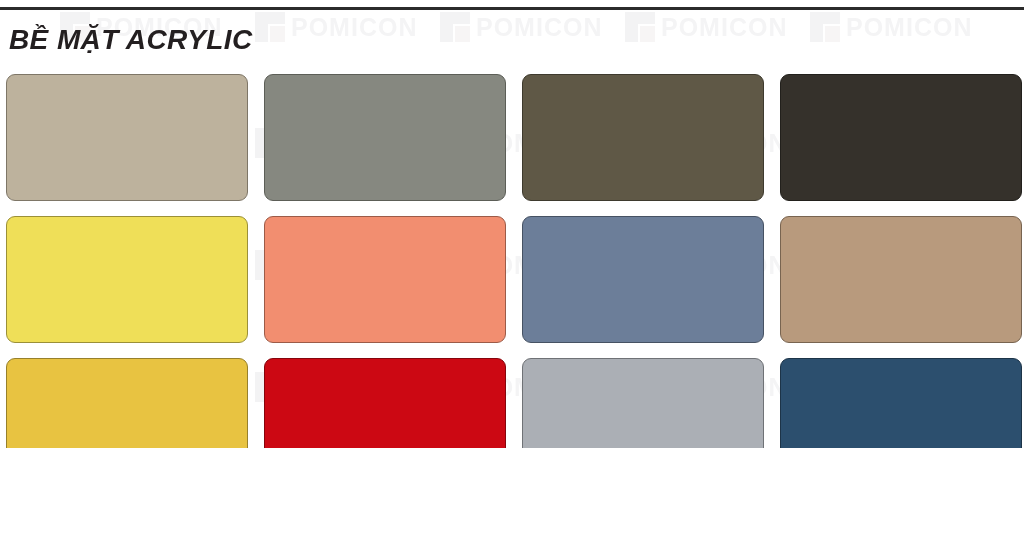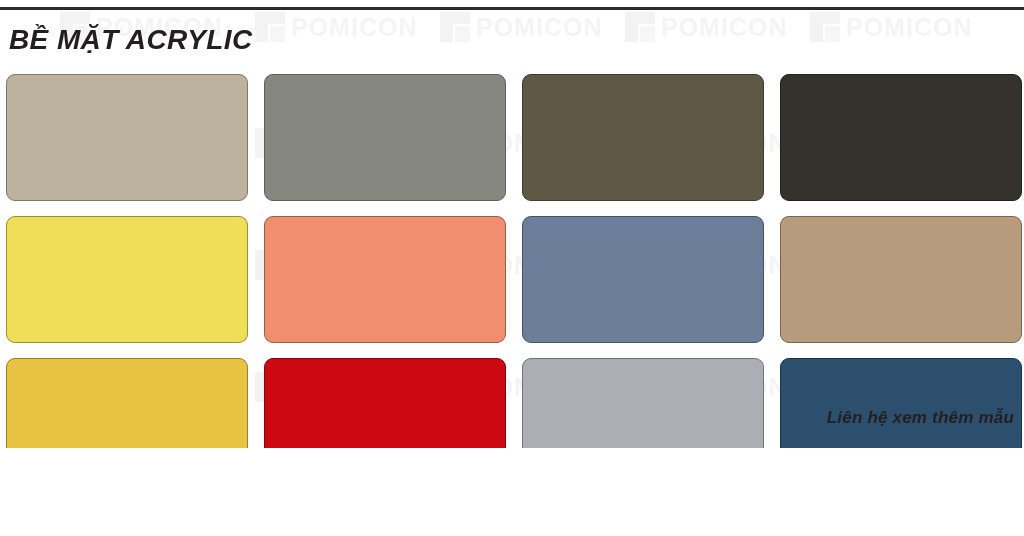--- a/index.html
+++ b/index.html
@@ -351,15 +351,14 @@
       <div class="swatch" style="background: rgb(239, 223, 88); border-color: rgb(155, 144, 56);"></div>
       <div class="swatch" style="background: rgb(242, 142, 112); border-color: rgb(156, 91, 72);"></div>
       <div class="swatch" style="background: rgb(108, 126, 153); border-color: rgb(70, 82, 99);"></div>
       <div class="swatch" style="background: rgb(184, 154, 125); border-color: rgb(120, 100, 80);"></div>
       <div class="swatch" style="background: rgb(232, 195, 65); border-color: rgb(151, 128, 43);"></div>
       <div class="swatch" style="background: rgb(204, 8, 19); border-color: rgb(133, 5, 12);"></div>
       <div class="swatch" style="background: rgb(171, 175, 181); border-color: rgb(111, 114, 118);"></div>
       <div class="swatch" style="background: rgb(44, 79, 110); border-color: rgb(29, 52, 72);"></div>
     </div>
 
-  <div id="footer-note" style="color: rgb(35, 31, 32);">Liên hệ xem thêm mẫu</div>
 
 </div>
 
 </body></html>

